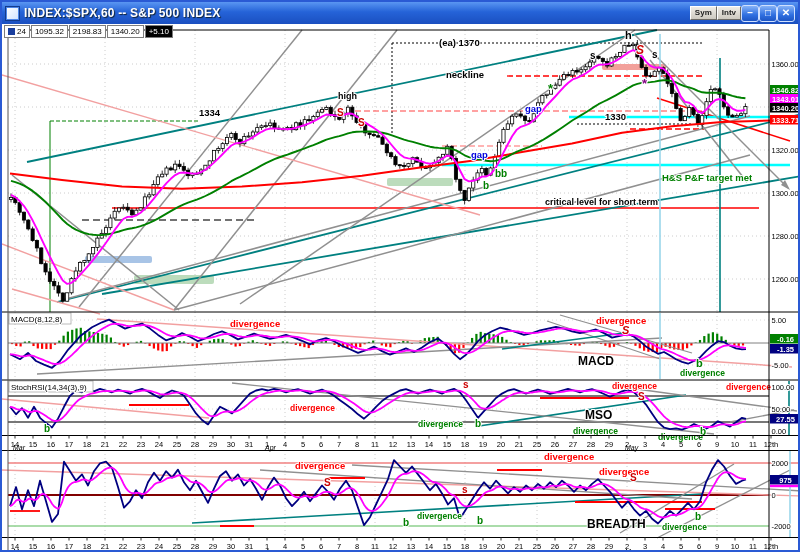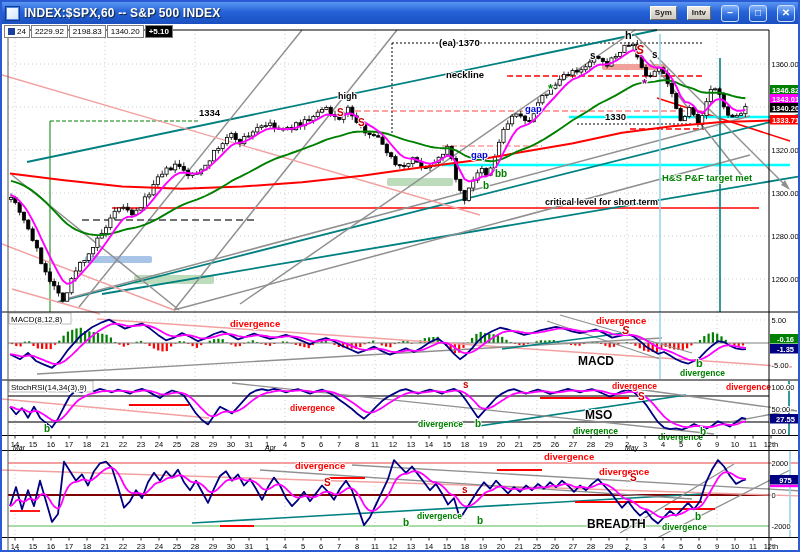--- a/index.html
+++ b/index.html
@@ -1,25 +1,25 @@
 <!DOCTYPE html>
 <html><head>
 <meta charset="utf-8">
 <style>
   html,body{margin:0;padding:0;background:#fff;}
   #window{position:relative;width:800px;height:552px;box-sizing:border-box;border:2px solid #2a5ad4;overflow:hidden;background:#fff;font-family:"Liberation Sans",sans-serif;}
   #titlebar{position:absolute;top:0;left:0;right:0;height:22px;background:linear-gradient(180deg,#5a96f2 0%,#2563d8 45%,#1a4fc0 100%);display:flex;align-items:center;padding:0 3px;z-index:5;}
   #appicon{width:13px;height:13px;background:linear-gradient(135deg,#fff 0%,#cfe2ff 100%);border:1px solid #123a8c;margin-right:4px;box-shadow:inset 0 0 0 1px #4d86e8;}
   #title{color:#fff;font-weight:bold;font-size:12px;letter-spacing:.2px;text-shadow:1px 1px 1px #123;white-space:nowrap;flex:1;}
-  .tbtns{display:flex;align-items:center;gap:10px;}
+  .tbtns{display:flex;align-items:center;gap:0;}
   .minib{font-size:8px;font-weight:bold;height:14px;line-height:12px;padding:0 4px;background:linear-gradient(#efece6,#cdc9c0);border:1px solid;border-color:#fff #6d6a65 #6d6a65 #fff;color:#222;font-family:"Liberation Sans",sans-serif;}
   .wbtn{width:18px;height:17px;border-radius:3px;border:1px solid #cfe0ff;background:linear-gradient(180deg,#85b2f7,#2f6fe0 60%,#1d55c4);color:#fff;font-size:10px;line-height:14px;font-weight:bold;padding:0;font-family:"Liberation Sans",sans-serif;}
   #quotes{position:absolute;top:23px;left:2px;display:flex;gap:1px;z-index:4;}
   .qbox{height:11px;border:1px solid #7d7d7d;background:#fff;font-size:8px;line-height:11px;padding:0 3px;color:#000;display:flex;align-items:center;gap:2px;}
-  .qbox.chg{background:#000000;color:#fff;font-weight:bold;}
+  .qbox.chg{background:#000000;color:#fff;font-weight:normal;}
   .qico{width:7px;height:7px;background:#1a3f9e;display:inline-block;}
   #chart{position:absolute;top:0;left:0;z-index:1;}
   svg text{font-family:"Liberation Sans",sans-serif;}
   .halo{paint-order:stroke;stroke:#ffffff;stroke-width:2px;stroke-linejoin:round;}
 </style>
 </head>
 <body>
 
 <div id="window">
   <svg id="chart" width="800" height="552" viewBox="0 0 800 552">
@@ -949,18 +949,18 @@
     <div class="tbtns">
       <button class="minib">Sym</button>
       <button class="minib">Intv</button>
       <button class="wbtn">–</button>
       <button class="wbtn">□</button>
       <button class="wbtn">✕</button>
     </div>
   </div>
   <div id="quotes">
       <div class="qbox"><span class="qico"></span>24</div>
-      <div class="qbox">2229.92</div>
+      <div class="qbox">1095.32</div>
       <div class="qbox">2198.83</div>
       <div class="qbox">1340.20</div>
       <div class="qbox chg">+5.10</div>
     </div>
 </div>
 
 </body></html>

